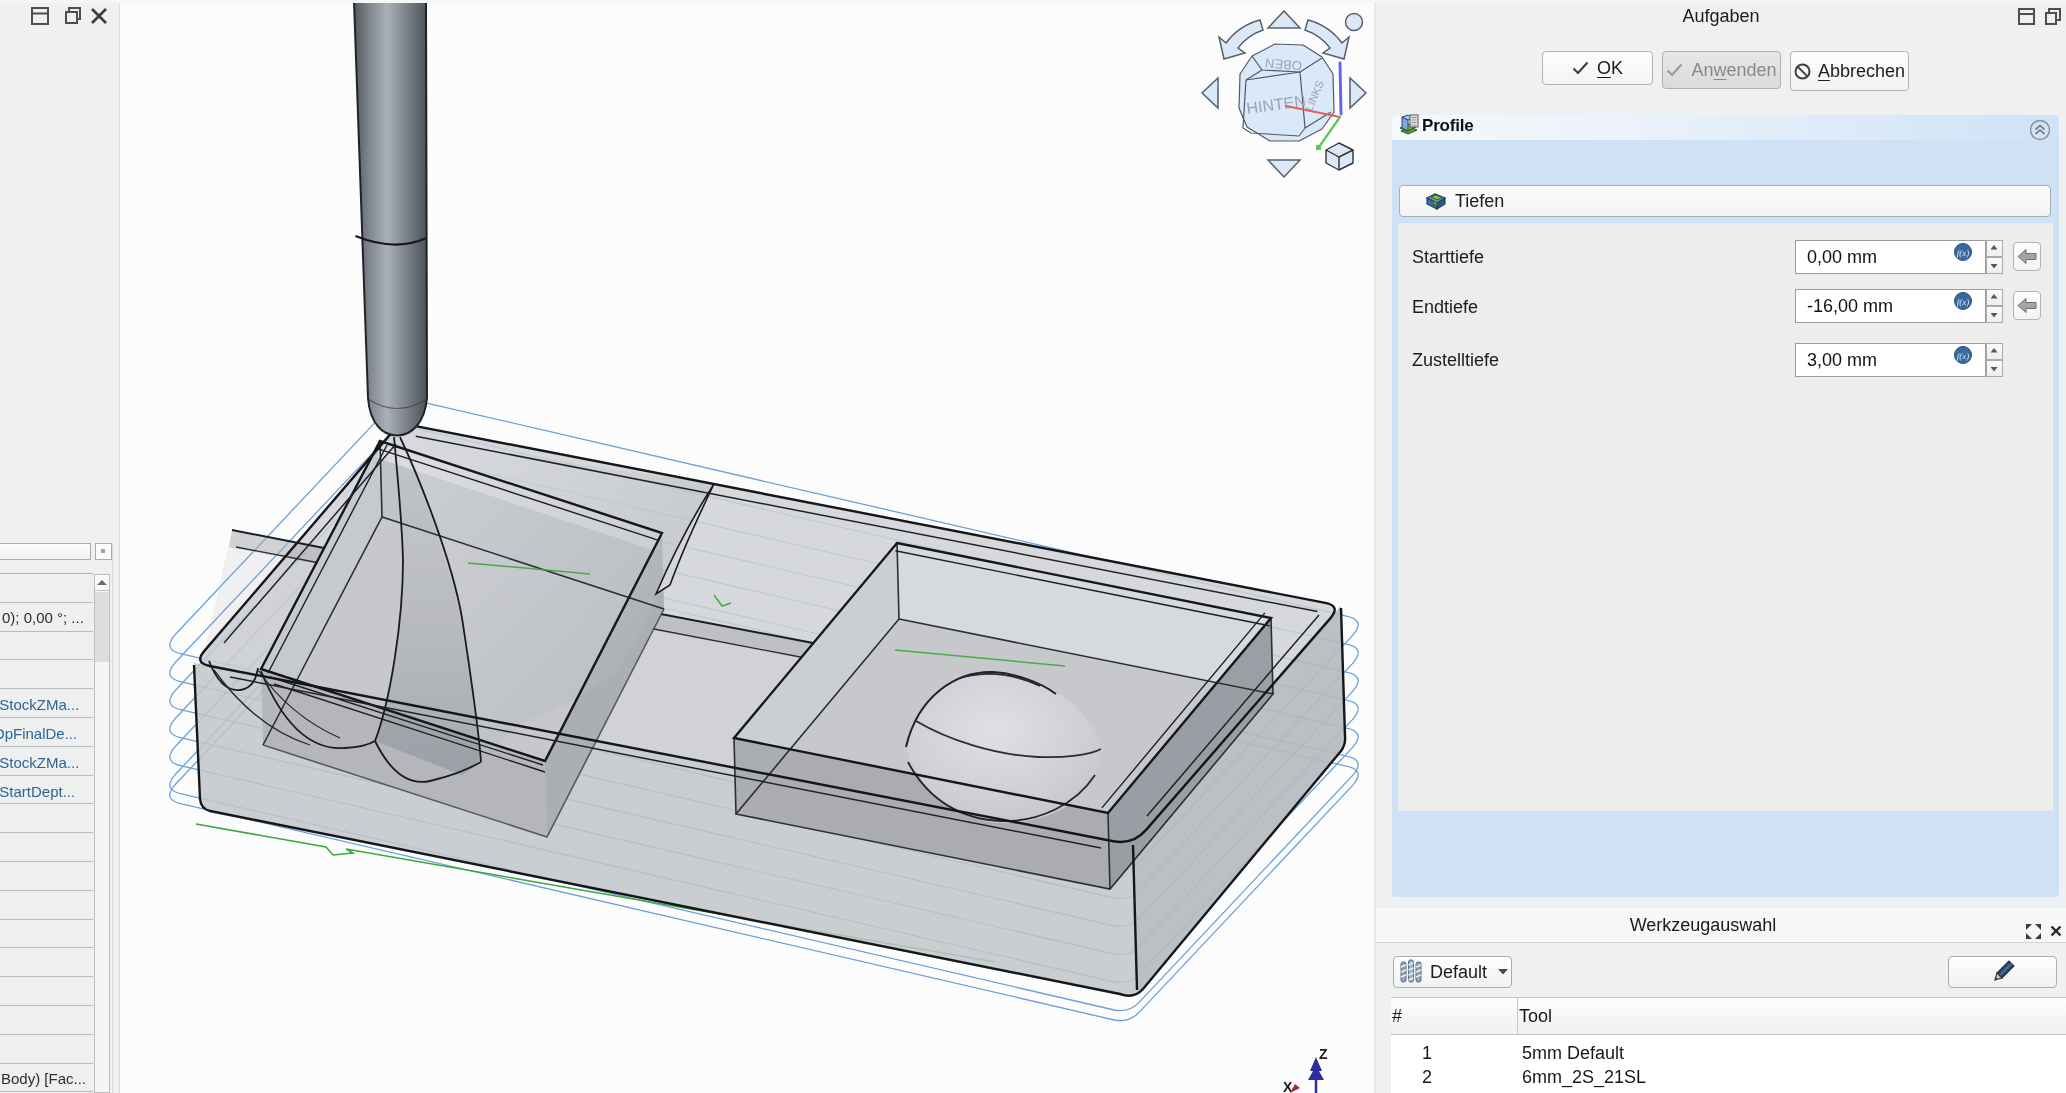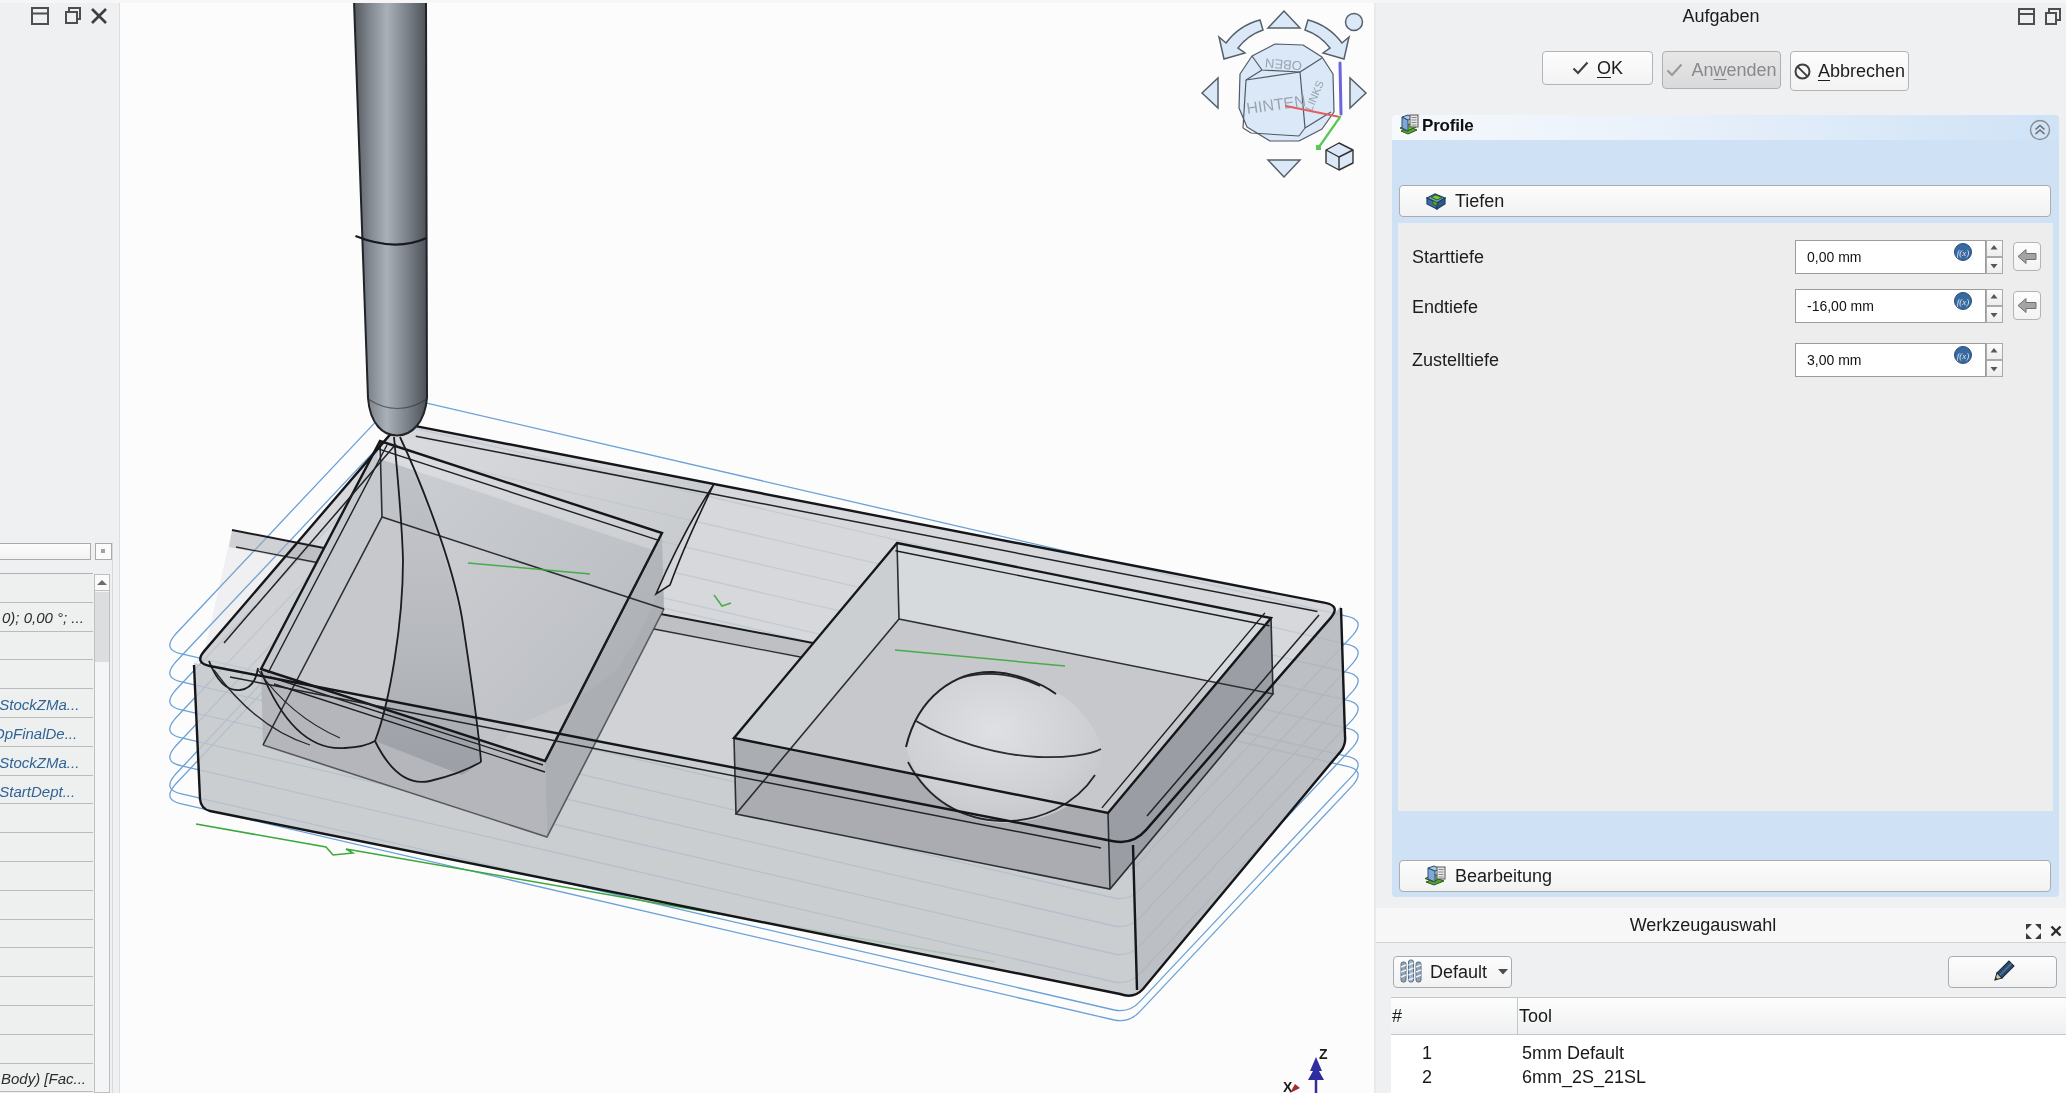--- a/index.html
+++ b/index.html
@@ -1,30 +1,30 @@
 <!DOCTYPE html>
 <html><head>
 <meta charset="utf-8">
 <style>
   html,body{margin:0;padding:0;}
   body{font-family:"Liberation Sans",sans-serif;}
   #page{position:relative;width:2066px;height:1093px;overflow:hidden;background:#fcfcfd;}
   .abs{position:absolute;}
-  #leftpanel{left:0;top:0;width:137px;height:1093px;background:#eff0f1;font-style:italic;}
+  #leftpanel{left:0;top:0;width:137px;height:1093px;background:#eff0f1;}
   #vp{left:120px;top:0;width:1256px;height:1093px;background:#fcfcfd;border-right:2px solid #e8e9ea;box-sizing:border-box;}
   #rightpanel{left:1376px;top:0;width:690px;height:1093px;background:#eff0f1;}
   .btn{position:absolute;box-sizing:border-box;border:1px solid #b2b4b6;border-radius:4px;
        background:linear-gradient(#fdfdfd,#f3f3f4);display:flex;align-items:center;justify-content:center;
        font-size:18px;color:#1a1c1e;}
   .gbtn{position:absolute;box-sizing:border-box;border:1px solid #aaacae;border-radius:4px;
        background:linear-gradient(#fdfdfd,#f2f2f3);display:flex;align-items:center;
        font-size:18px;color:#1a1c1e;}
   .lbl{position:absolute;font-size:18px;color:#1a1c1e;}
   .inp{position:absolute;box-sizing:border-box;border:1px solid #9a9c9e;background:#fff;
-       font-size:14px;color:#111;display:flex;align-items:center;padding-left:11px;}
+       font-size:18px;color:#111;display:flex;align-items:center;padding-left:11px;}
   .spin{position:absolute;box-sizing:border-box;border:1px solid #a8aaac;background:linear-gradient(#fbfbfb,#ededee);}
   u{text-decoration-thickness:1px;text-underline-offset:3px;}
 </style>
 </head>
 <body>
 <div id="page">
 
   <div id="leftpanel" class="abs">
 
     <svg class="abs" style="left:30px;top:6px" width="82" height="22" viewBox="0 0 82 22">
@@ -418,34 +418,20 @@
 
     <div class="btn" style="left:637px;top:242px;width:28px;height:29px;border-radius:4px;"></div>
     <svg class="abs" style="left:641px;top:248px" width="20" height="17" viewBox="0 0 20 17">
       <path d="M1 8.5 L9 1.5 L9 5.5 L19 5.5 L19 11.5 L9 11.5 L9 15.5 Z" fill="#a2a4a6" stroke="#6e7072" stroke-width="1"></path>
     </svg>
     <div class="btn" style="left:637px;top:291px;width:28px;height:29px;border-radius:4px;"></div>
     <svg class="abs" style="left:641px;top:297px" width="20" height="17" viewBox="0 0 20 17">
       <path d="M1 8.5 L9 1.5 L9 5.5 L19 5.5 L19 11.5 L9 11.5 L9 15.5 Z" fill="#a2a4a6" stroke="#6e7072" stroke-width="1"></path>
     </svg>
 
-    <div class="gbtn" style="left:23px;top:860px;width:652px;height:32px;">
-      <svg width="24" height="24" viewBox="0 0 24 24" style="margin-left:24px">
-        <polygon points="2,18 10,21 20,17 12,14" fill="#5aa02c" stroke="#2d5a12" stroke-width="1"></polygon>
-        <polygon points="1,14.5 9,17.5 19,13.5 11,10.5" fill="#77c23f" stroke="#2d5a12" stroke-width="1"></polygon>
-        <polygon points="4,4 4,15 11,18 11,7" fill="#7fa8d8" stroke="#2a4a72" stroke-width="1"></polygon>
-        <polygon points="4,4 11,7 17,5 10,2" fill="#a9c6e8" stroke="#2a4a72" stroke-width="1"></polygon>
-        <rect x="13" y="3" width="8" height="12" fill="#e8e8e8" stroke="#555" stroke-width="1"></rect>
-        <line x1="14.5" y1="5.5" x2="19.5" y2="5.5" stroke="#888" stroke-width="1"></line>
-        <line x1="14.5" y1="8" x2="19.5" y2="8" stroke="#888" stroke-width="1"></line>
-        <line x1="14.5" y1="10.5" x2="19.5" y2="10.5" stroke="#888" stroke-width="1"></line>
-        <line x1="14.5" y1="13" x2="19.5" y2="13" stroke="#888" stroke-width="1"></line>
-      </svg>
-      <span style="margin-left:7px">Bearbeitung</span>
-    </div>
 
     <div class="abs" style="left:0;top:908px;width:690px;height:35px;background:#f7f7f8;border-bottom:1px solid #d2d3d4;box-sizing:border-box;"></div>
     <div class="abs" style="left:0;top:915px;width:654px;text-align:center;font-size:18px;color:#191c1e;">Werkzeugauswahl</div>
     <svg class="abs" style="left:650px;top:924px" width="15" height="15" viewBox="0 0 15 15" fill="#3a3c3e">
       <polygon points="0,0 6,0 0,6"></polygon>
         <polygon points="9,0 15,0 15,6"></polygon>
       <polygon points="0,9 0,15 6,15"></polygon>
         <polygon points="15,9 15,15 9,15"></polygon>
       <rect x="4.5" y="4.5" width="6" height="6" fill="#f7f7f8"></rect>
     </svg>

